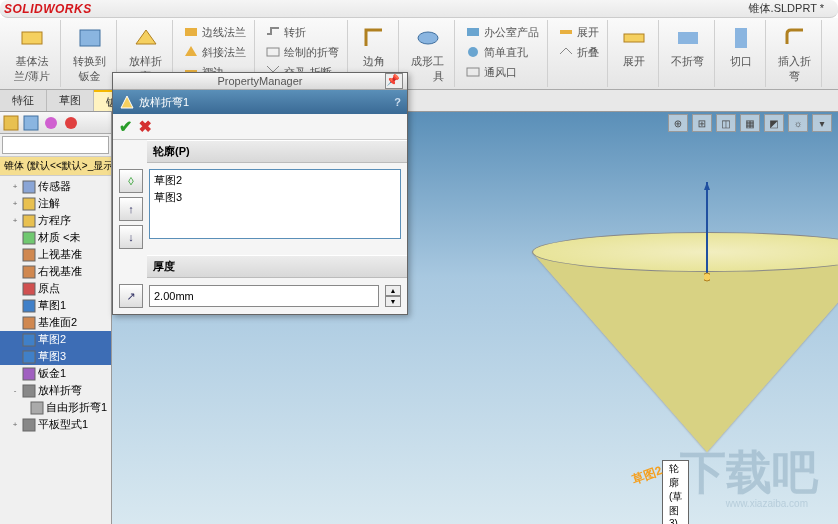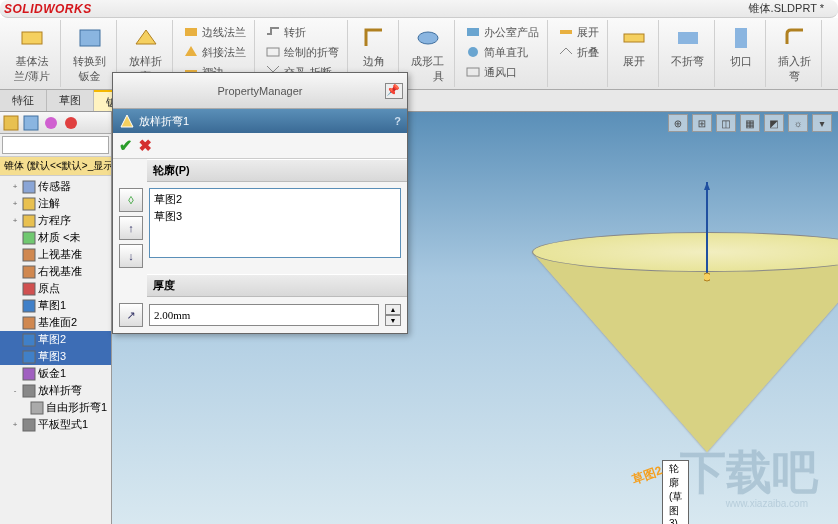--- a/index.html
+++ b/index.html
@@ -44,36 +44,36 @@
 .cone-top { width: 350px; height: 40px; background: radial-gradient(ellipse at center, #f2eec0 0%, #e8e49a 70%, #d0cc85 100%); border-radius: 50%; border: 1px solid #888; position: absolute; top: 0; left: 0; }
 .cone-body { width: 0; height: 0; border-left: 175px solid transparent; border-right: 175px solid transparent; border-top: 200px solid #ede8a3; position: absolute; top: 20px; left: 0; filter: drop-shadow(0 0 1px #888); }
 .cone-body::after { content: ''; position: absolute; top: -200px; left: -175px; width: 0; height: 0; border-left: 175px solid transparent; border-right: 175px solid transparent; border-top: 200px solid rgba(200,195,130,0.4); mix-blend-mode: multiply; }
 .axis-arrow { position: absolute; left: 172px; top: -50px; width: 6px; height: 100px; }
 .sketch-label { position: absolute; top: 228px; left: 130px; background: #fff; border: 1px solid #666; padding: 1px 6px; font-size: 10px; }
 
 .watermark { position: absolute; right: 20px; bottom: 20px; color: rgba(140,170,190,0.5); font-size: 46px; font-weight: bold; pointer-events: none; }
 .watermark-sub { position: absolute; right: 30px; bottom: 15px; color: rgba(140,170,190,0.4); font-size: 10px; }
 
 .pm-panel { position: absolute; left: 112px; top: 72px; width: 296px; background: #f5f5f5; border: 1px solid #666; box-shadow: 2px 2px 6px rgba(0,0,0,0.3); z-index: 10; }
-.pm-title { height: 36px; background: linear-gradient(#f8f8f8,#dadada); display: flex; align-items: center; justify-content: center; color: #555; border-bottom: 1px solid #aaa; position: relative; }
+.pm-title { height: 17px; background: linear-gradient(#f8f8f8,#dadada); display: flex; align-items: center; justify-content: center; color: #555; border-bottom: 1px solid #aaa; position: relative; }
 .pm-pin { position: absolute; right: 4px; width: 18px; height: 16px; border: 1px solid #888; background: #eee; cursor: pointer; }
 .pm-feature { height: 24px; background: linear-gradient(#5a8fb8,#3a6a95); color: #fff; display: flex; align-items: center; padding: 0 6px; }
 .pm-help { margin-left: auto; color: #cde; cursor: pointer; font-weight: bold; }
 .pm-okbar { height: 26px; display: flex; align-items: center; padding: 0 6px; gap: 6px; border-bottom: 1px solid #ccc; }
 .pm-ok { color: #2a9d2a; font-size: 16px; font-weight: bold; cursor: pointer; }
 .pm-cancel { color: #d43030; font-size: 16px; font-weight: bold; cursor: pointer; }
 .pm-section-hdr { background: linear-gradient(#ececec,#d8d8d8); padding: 3px 6px; border-top: 1px solid #fff; border-bottom: 1px solid #bbb; font-weight: bold; margin-left: 34px; }
 .pm-section-body { padding: 6px; display: flex; gap: 6px; }
 .pm-side-btns { display: flex; flex-direction: column; gap: 4px; }
 .pm-side-btn { width: 24px; height: 24px; border: 1px solid #888; background: linear-gradient(#fff,#ddd); cursor: pointer; display: flex; align-items: center; justify-content: center; color: #336; }
 .pm-list { flex: 1; border: 1px solid #5a8fb8; background: #fff; height: 70px; padding: 2px; }
 .pm-list-item { padding: 1px 2px; cursor: pointer; }
 .pm-thickness-row { display: flex; align-items: center; gap: 6px; padding: 6px; }
 .pm-thick-btn { width: 24px; height: 24px; border: 1px solid #888; background: linear-gradient(#fff,#ddd); display: flex; align-items: center; justify-content: center; color: #336; cursor: pointer; }
-.pm-thick-input { flex: 1; height: 22px; border: 1px solid #888; padding: 0 4px; font-family: Liberation Serif, serif; }
+.pm-thick-input { flex: 1; height: 22px; border: 1px solid #888; padding: 0 4px; }
 .pm-spin { width: 16px; display: flex; flex-direction: column; }
 .pm-spin-btn { height: 11px; border: 1px solid #888; background: #eee; font-size: 7px; display: flex; align-items: center; justify-content: center; cursor: pointer; }
 
 .orange-label { position: absolute; left: 520px; bottom: 40px; color: #f5a020; font-size: 12px; transform: rotate(-20deg); font-weight: bold; }
 </style>
 </head>
 <body>
 
 <div class="title-bar">
   <span class="logo">SOLIDWORKS</span>

